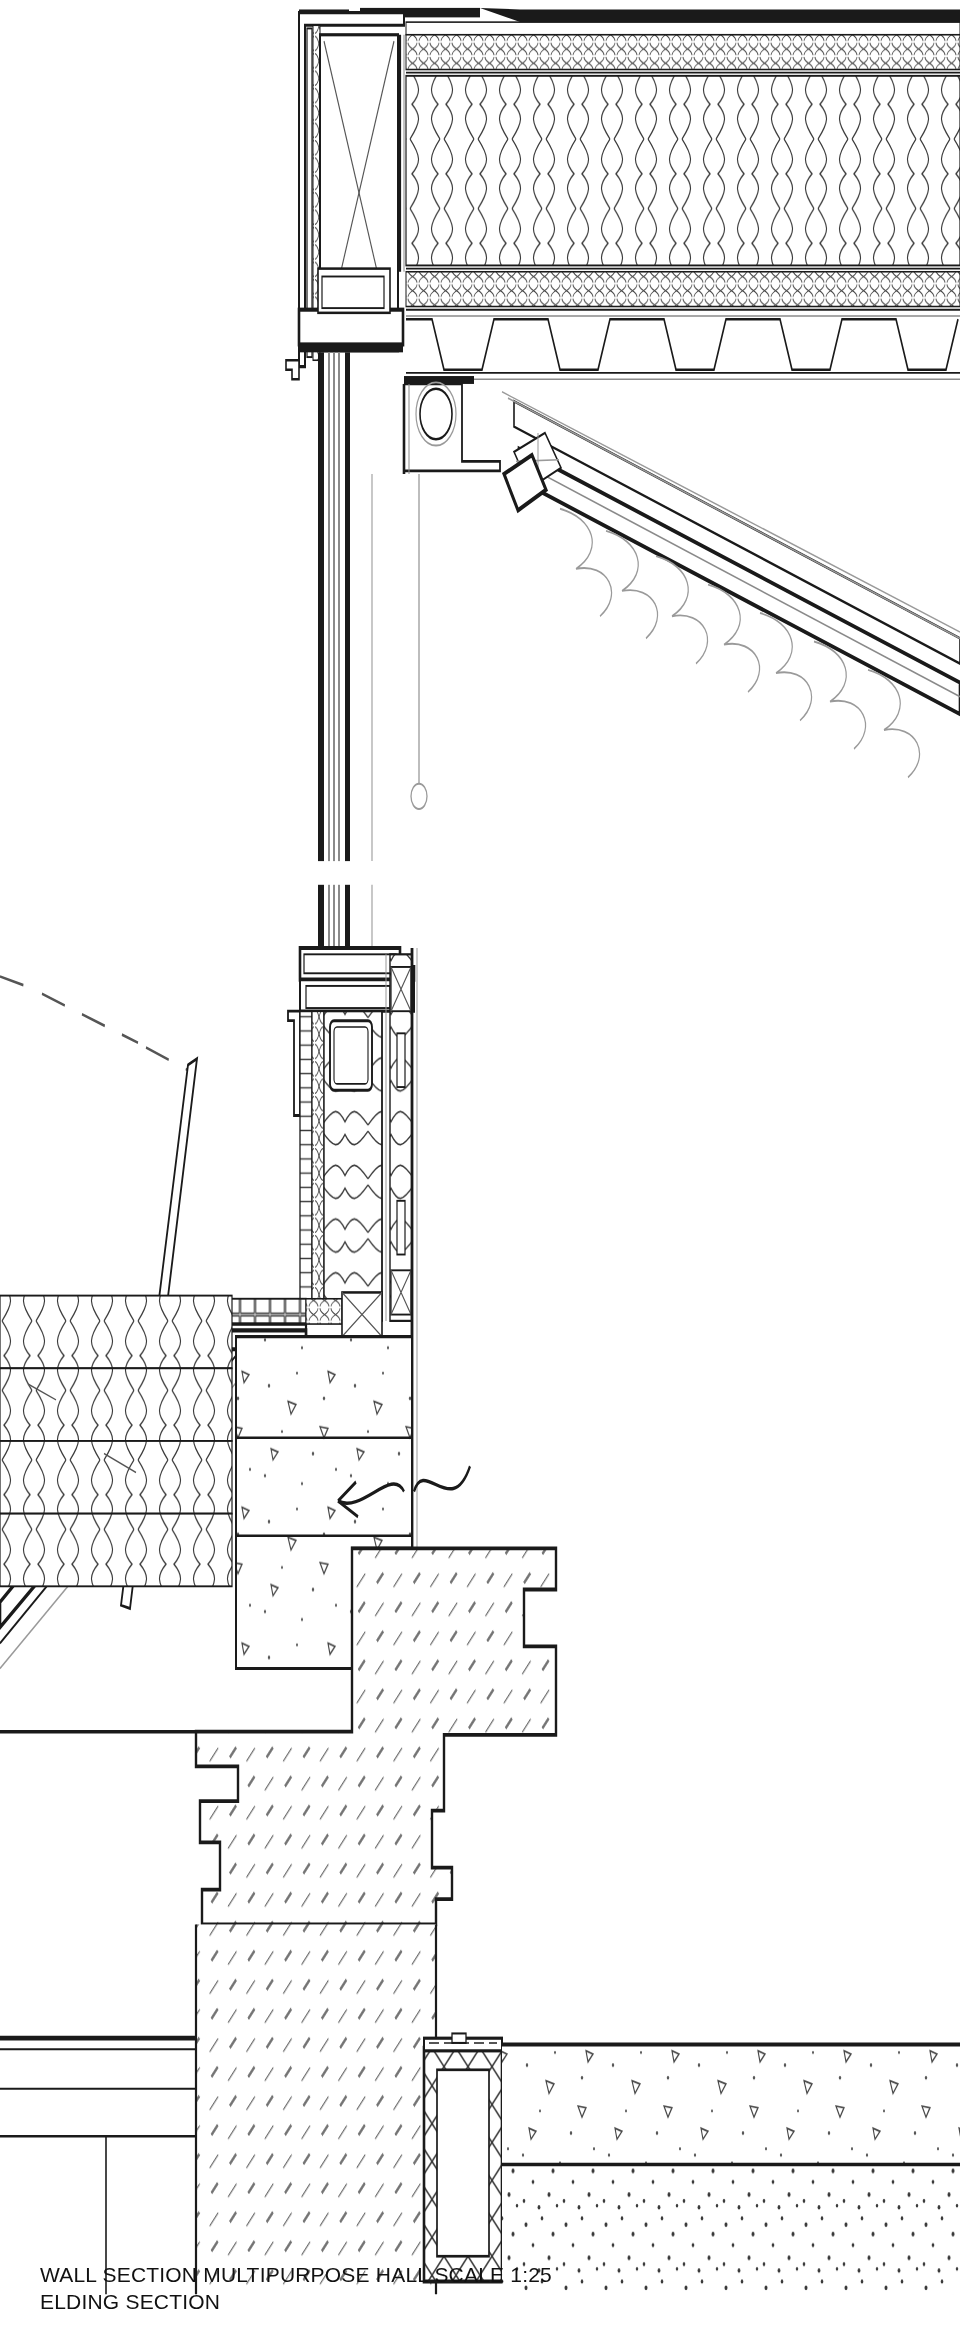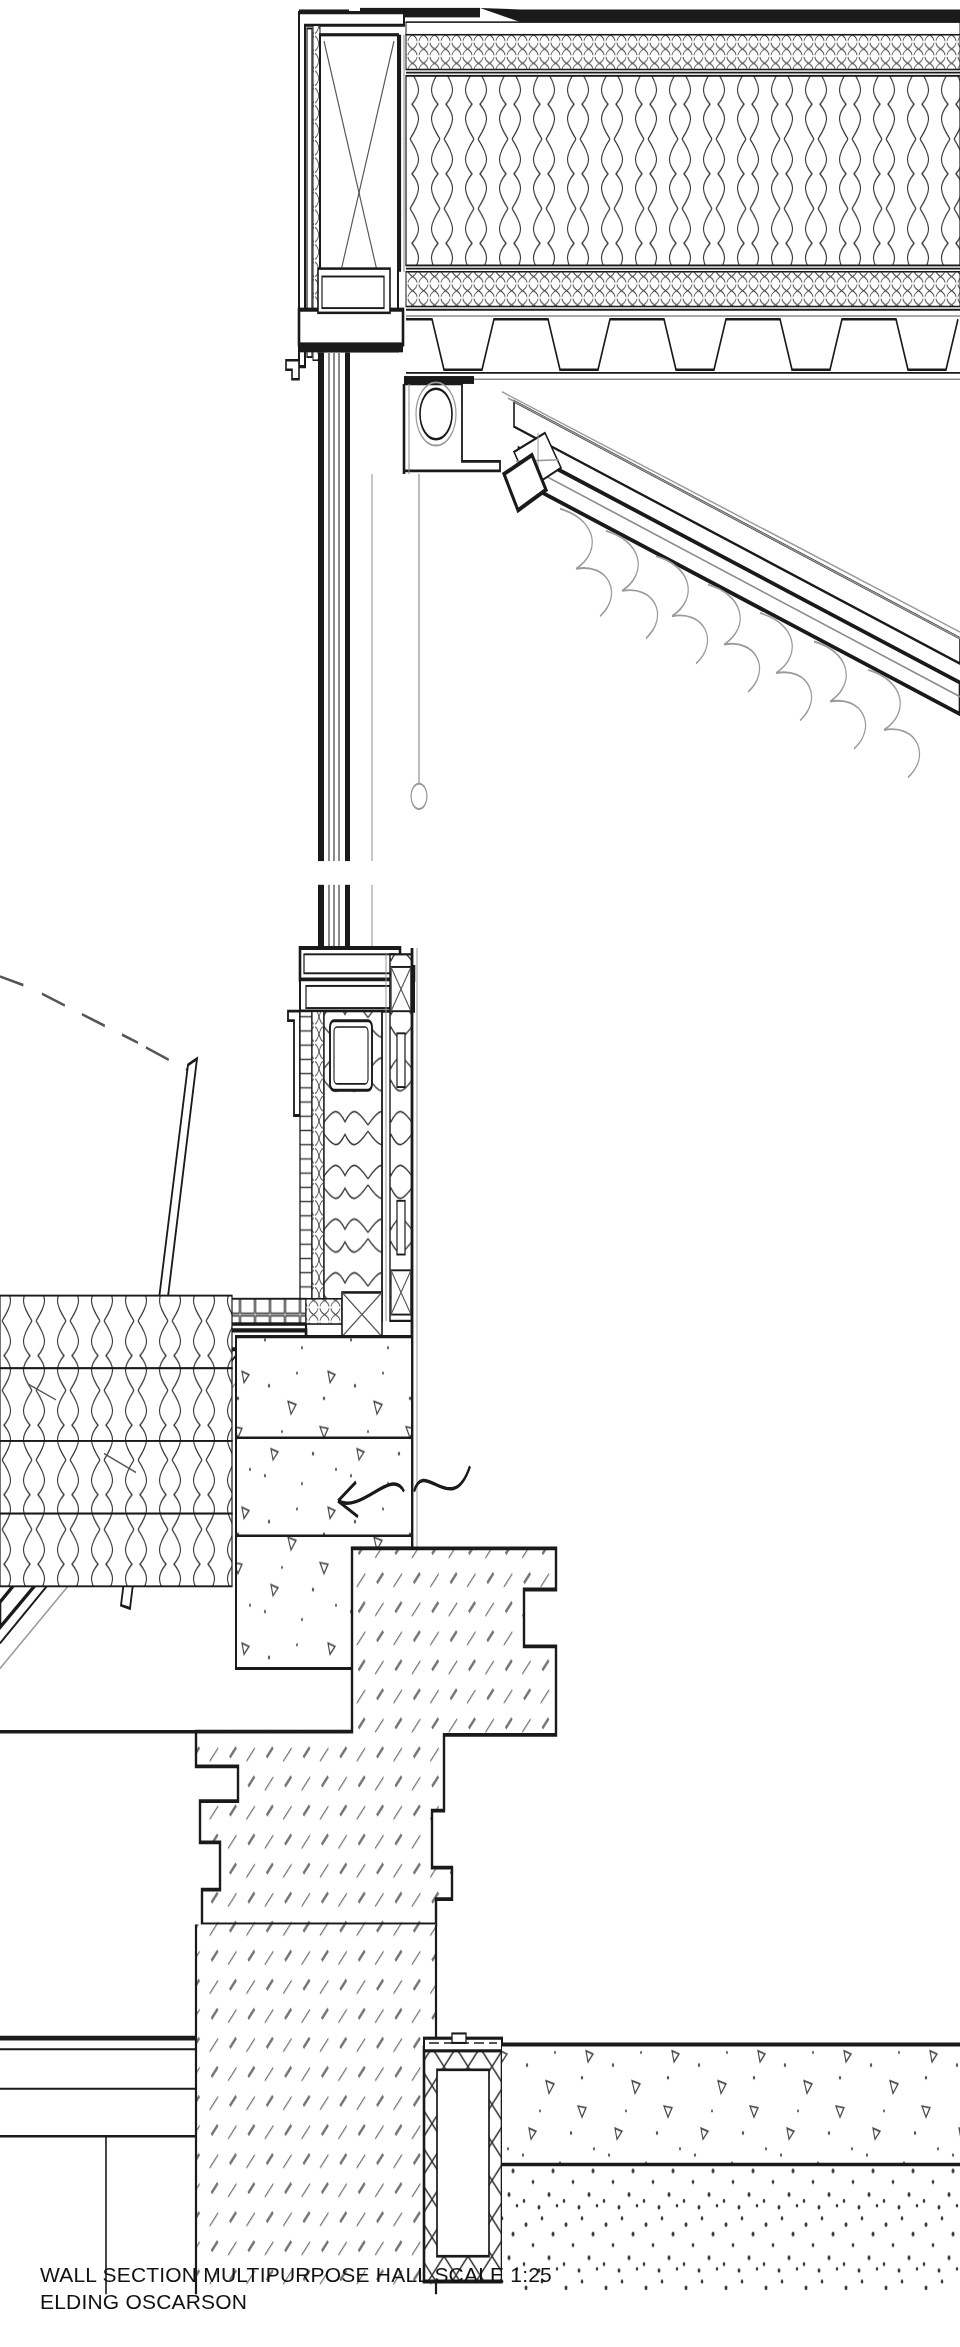--- a/index.html
+++ b/index.html
@@ -294,16 +294,16 @@
 
   <style>
     #drawing-root > svg[data-name="drawing-canvas-final"]{
       transform-origin:0 0;
       transform:scaleY(1.58);
     }
   </style>
 
   <div class="caption-block" data-name="drawing-caption">
     <div class="caption-line" data-name="caption-title-line">WALL SECTION MULTIPURPOSE HALL SCALE 1:25</div>
-    <div class="caption-line" data-name="caption-office-line">ELDING OSCARSON</div>
+    <div class="caption-line" data-name="caption-office-line">ELDING SECTION</div>
   </div>
 
 </div>
 
 </body></html>

